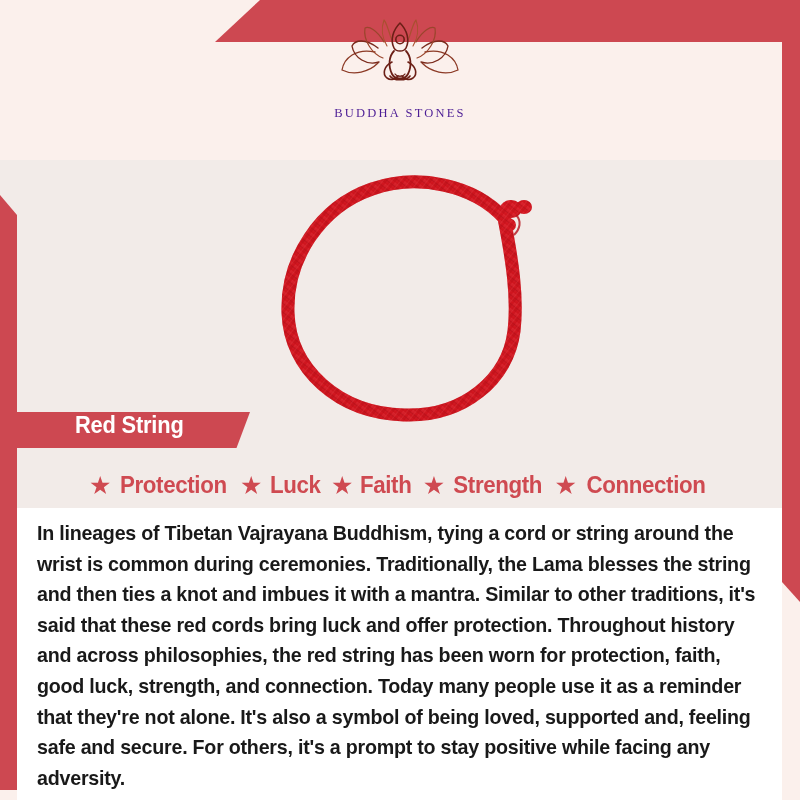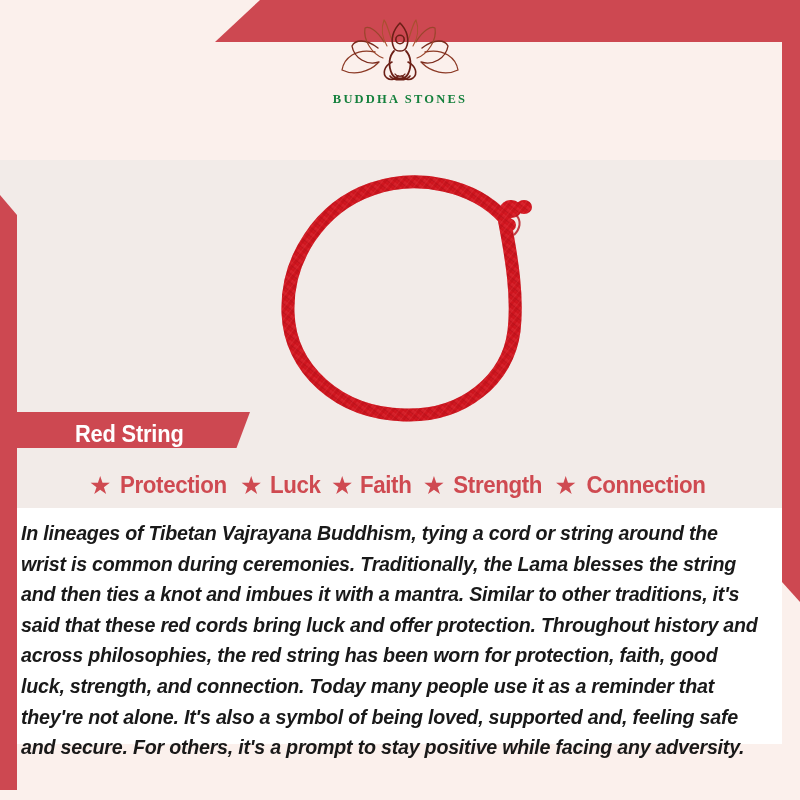--- a/index.html
+++ b/index.html
@@ -41,24 +41,24 @@
   #band-mid{top:160px;height:348px;background:#f2ebe8;}
   #band-lower{top:782px;height:18px;background:#fbf0ec;}
 
   
   #logo-wrap{
     position:absolute;top:18px;left:0;width:800px;
     display:flex;flex-direction:column;align-items:center;
   }
   #logo-mark{width:132px;height:72px;display:block;}
   #logo-word{
-    margin-top:2px;
+    margin-top:16px;
     font-family:"Liberation Serif", serif;
     font-size:12.5px;letter-spacing:2.2px;
-    color:#15803d;font-weight:700;
+    color:#4c1d95;font-weight:400;
   }
 
   
   #title-box{
     position:absolute;top:102px;left:158px;
     width:484px;height:54px;
     background:#fdf7f4;
     display:flex;align-items:center;justify-content:center;
   }
   #title-text{
@@ -74,21 +74,21 @@
     width:300px;height:272px;
   }
   #photo svg{display:block;width:100%;height:100%;}
 
   
   #ribbon{
     position:absolute;top:412px;left:17px;
     width:233px;height:36px;
     background:#cd4851;
     clip-path:polygon(0 0, 233px 0, 218px 40px, 0 40px);
-    display:flex;align-items:flex-end;
+    display:flex;align-items:flex-start;
   }
   #ribbon-label{
     color:#ffffff;font-size:23px;font-weight:bold;
     margin-left:58px;letter-spacing:-0.2px;
     transform:scaleX(0.95);transform-origin:left center;
   }
 
   
   #keywords{
     position:absolute;top:465px;left:17px;
@@ -100,25 +100,24 @@
   .kw-star{color:#cf4a51;font-size:25px;line-height:1;}
   .kw-text{
     color:#cf4a51;font-size:24px;font-weight:bold;
     letter-spacing:-0.4px;white-space:nowrap;
     transform:scaleX(0.93);
   }
 
   
   #copy{
     position:absolute;top:508px;left:17px;
-    width:765px;height:236px;
+    width:765px;height:293px;
     background:#ffffff;
     box-sizing:border-box;
-    padding:10px 18px 0 4px;
-    font-style:italic;
+    padding:10px 18px 0 20px;
   }
   #copy-text{
     font-size:20.4px;line-height:30.6px;
     color:#191919;font-weight:bold;
     letter-spacing:-0.25px;
     transform:scaleX(0.965);transform-origin:left top;
     width:103.6%;
   }
 </style>
 </head>

